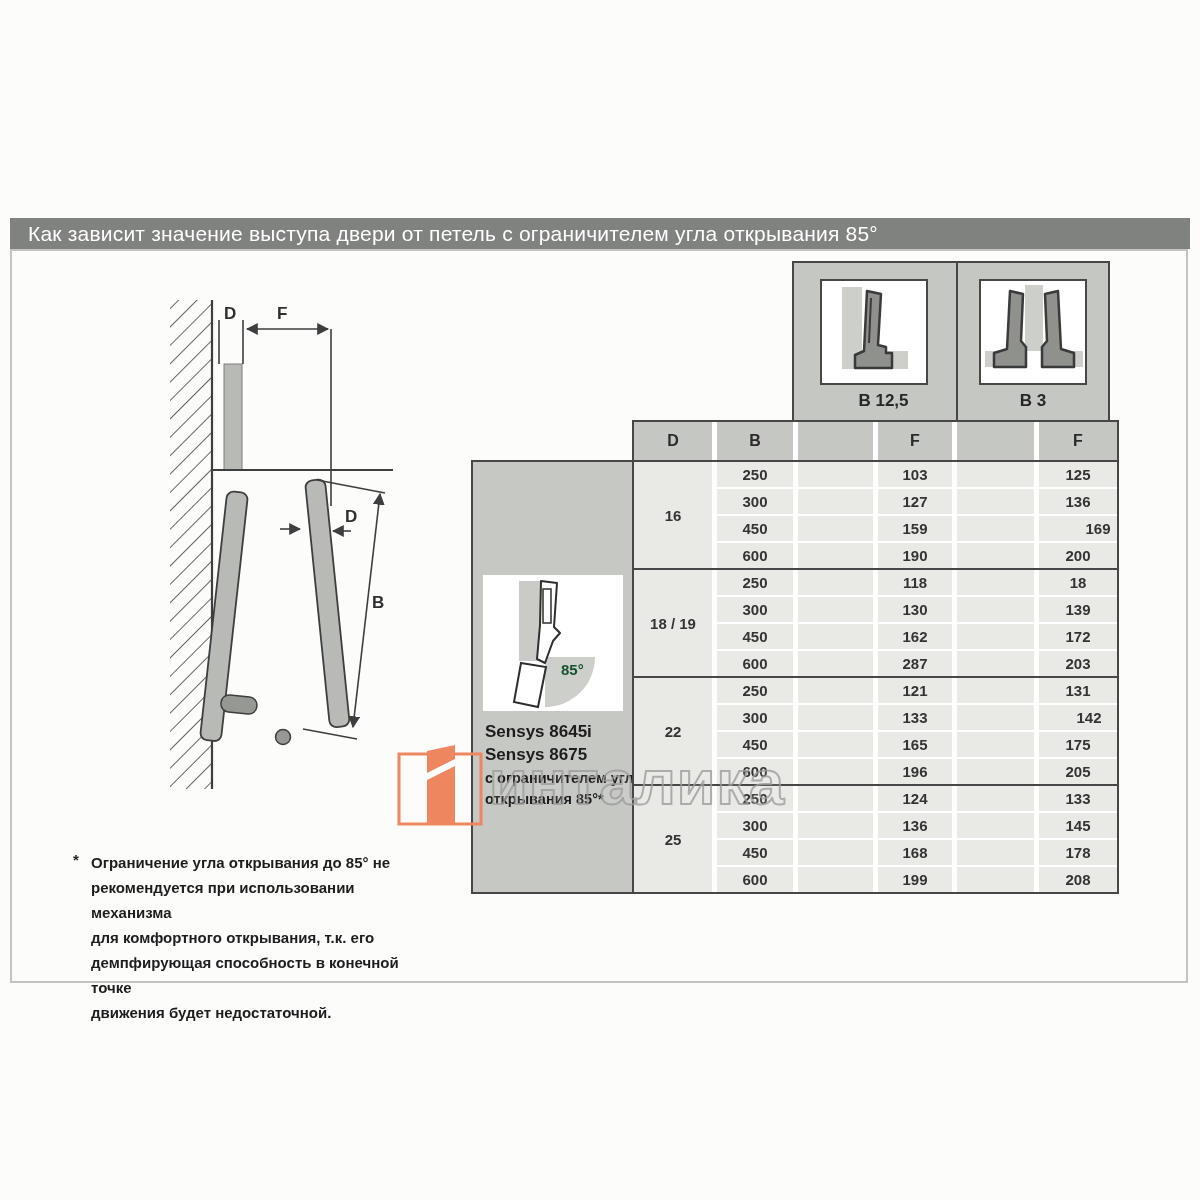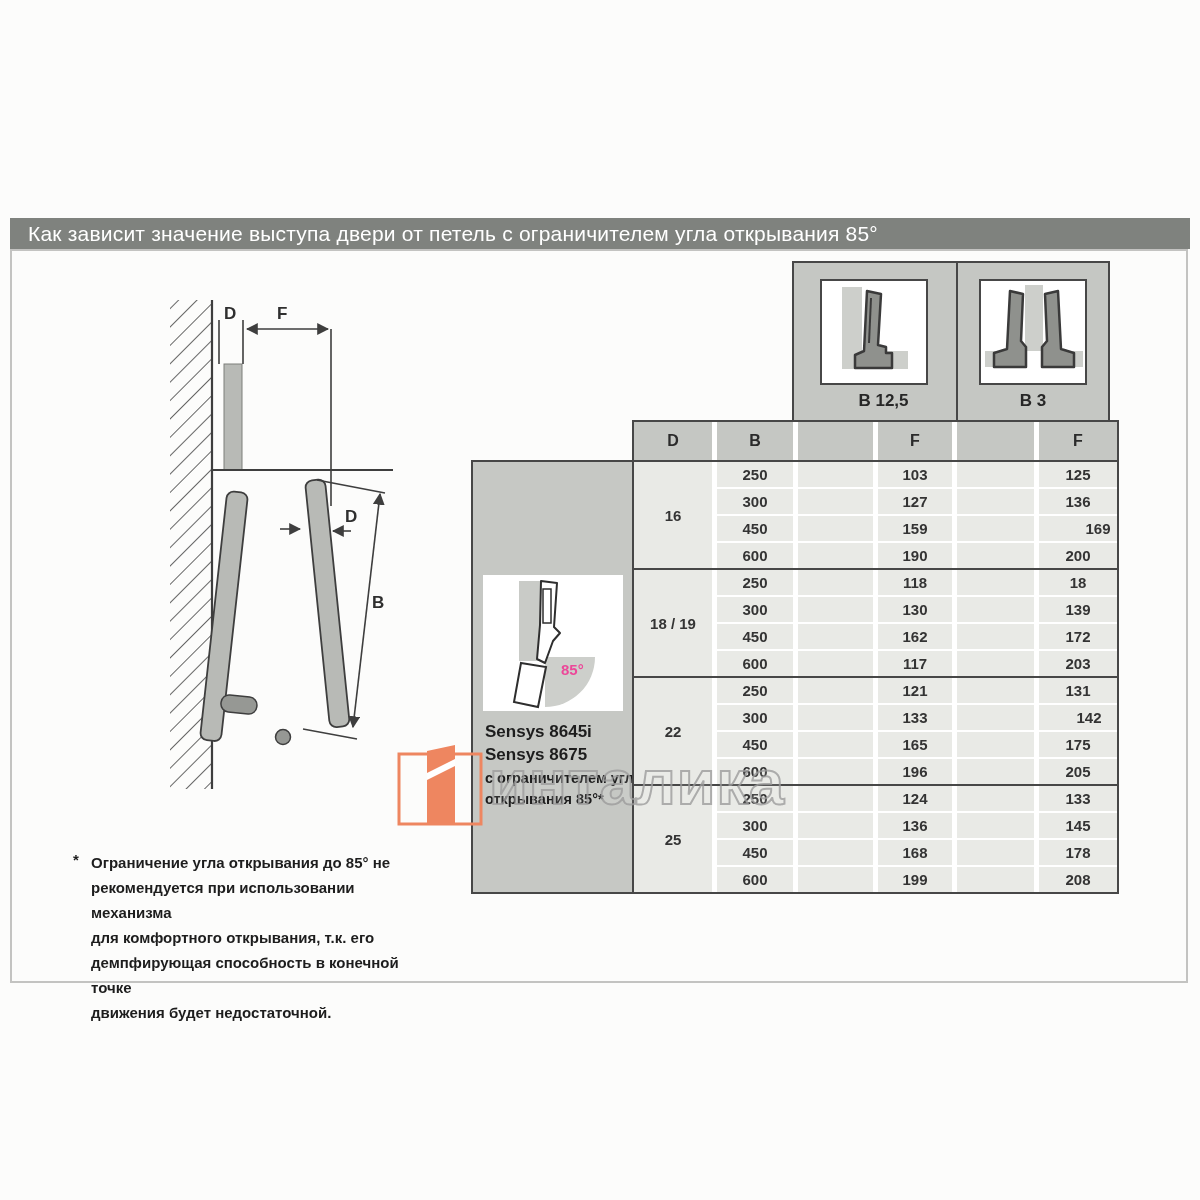--- a/index.html
+++ b/index.html
@@ -27,21 +27,21 @@
   .th{height:38px;background:#c5c7c3;display:flex;align-items:center;justify-content:center;
       font-size:16px;font-weight:bold;color:#2b2b2b;}
   .tgroup{display:grid;grid-template-columns:78px 76px 75px 74px 77px 78px;column-gap:5px;row-gap:2px;
           grid-auto-rows:25px;background:#ffffff;border-bottom:2px solid #474747;}
   .td{background:#e9eae6;display:flex;align-items:center;justify-content:center;
       font-size:15px;font-weight:600;color:#343434;}
   
   #sidebar{position:absolute;left:471px;top:460px;width:161px;height:434px;background:#c6c8c4;
            border:2px solid #474747;border-right:none;box-sizing:border-box;}
   #hinge-box{position:absolute;left:10px;top:113px;width:140px;height:136px;background:#ffffff;}
-  .angle-label{position:absolute;left:78px;top:86px;font-size:15px;font-weight:bold;color:#ec4899;}
+  .angle-label{position:absolute;left:78px;top:86px;font-size:15px;font-weight:bold;color:#14532d;}
   .product-line{position:absolute;left:12px;font-size:17px;font-weight:bold;color:#1d1d1d;white-space:nowrap;}
   .note-line{position:absolute;left:12px;font-size:14.5px;font-weight:bold;color:#1d1d1d;white-space:nowrap;}
   
   .footnote-marker{position:absolute;left:73px;top:851px;font-size:15px;font-weight:bold;color:#1d1d1d;}
   .footnote-text{position:absolute;left:91px;top:850px;width:345px;font-size:15px;font-weight:bold;
                  line-height:25px;color:#1d1d1d;white-space:pre-line;}
   
   #watermark{position:absolute;left:396px;top:744px;width:420px;height:90px;z-index:6;pointer-events:none;}
   #wm-text{position:absolute;left:93px;top:2px;font-size:63px;font-weight:bold;letter-spacing:1px;
            color:rgba(235,235,235,0.12);-webkit-text-stroke:2px #9d9d9d;opacity:.8;white-space:nowrap;}
@@ -182,21 +182,21 @@
           <div class="td" style="grid-area: 2 / 4;">130</div>
           <div class="td" style="grid-area: 2 / 5;"></div>
           <div class="td" style="grid-area: 2 / 6;">139</div>
           <div class="td" style="grid-area: 3 / 2;">450</div>
           <div class="td" style="grid-area: 3 / 3;"></div>
           <div class="td" style="grid-area: 3 / 4;">162</div>
           <div class="td" style="grid-area: 3 / 5;"></div>
           <div class="td" style="grid-area: 3 / 6;">172</div>
           <div class="td" style="grid-area: 4 / 2;">600</div>
           <div class="td" style="grid-area: 4 / 3;"></div>
-          <div class="td" style="grid-area: 4 / 4;">117</div>
+          <div class="td" style="grid-area: 4 / 4;">287</div>
           <div class="td" style="grid-area: 4 / 5;"></div>
           <div class="td" style="grid-area: 4 / 6;">203</div>
         </div>
         <div class="tgroup">
           <div class="td" style="grid-area: 1 / 1 / span 4;">22</div>
           <div class="td" style="grid-area: 1 / 2;">250</div>
           <div class="td" style="grid-area: 1 / 3;"></div>
           <div class="td" style="grid-area: 1 / 4;">121</div>
           <div class="td" style="grid-area: 1 / 5;"></div>
           <div class="td" style="grid-area: 1 / 6;">131</div>

